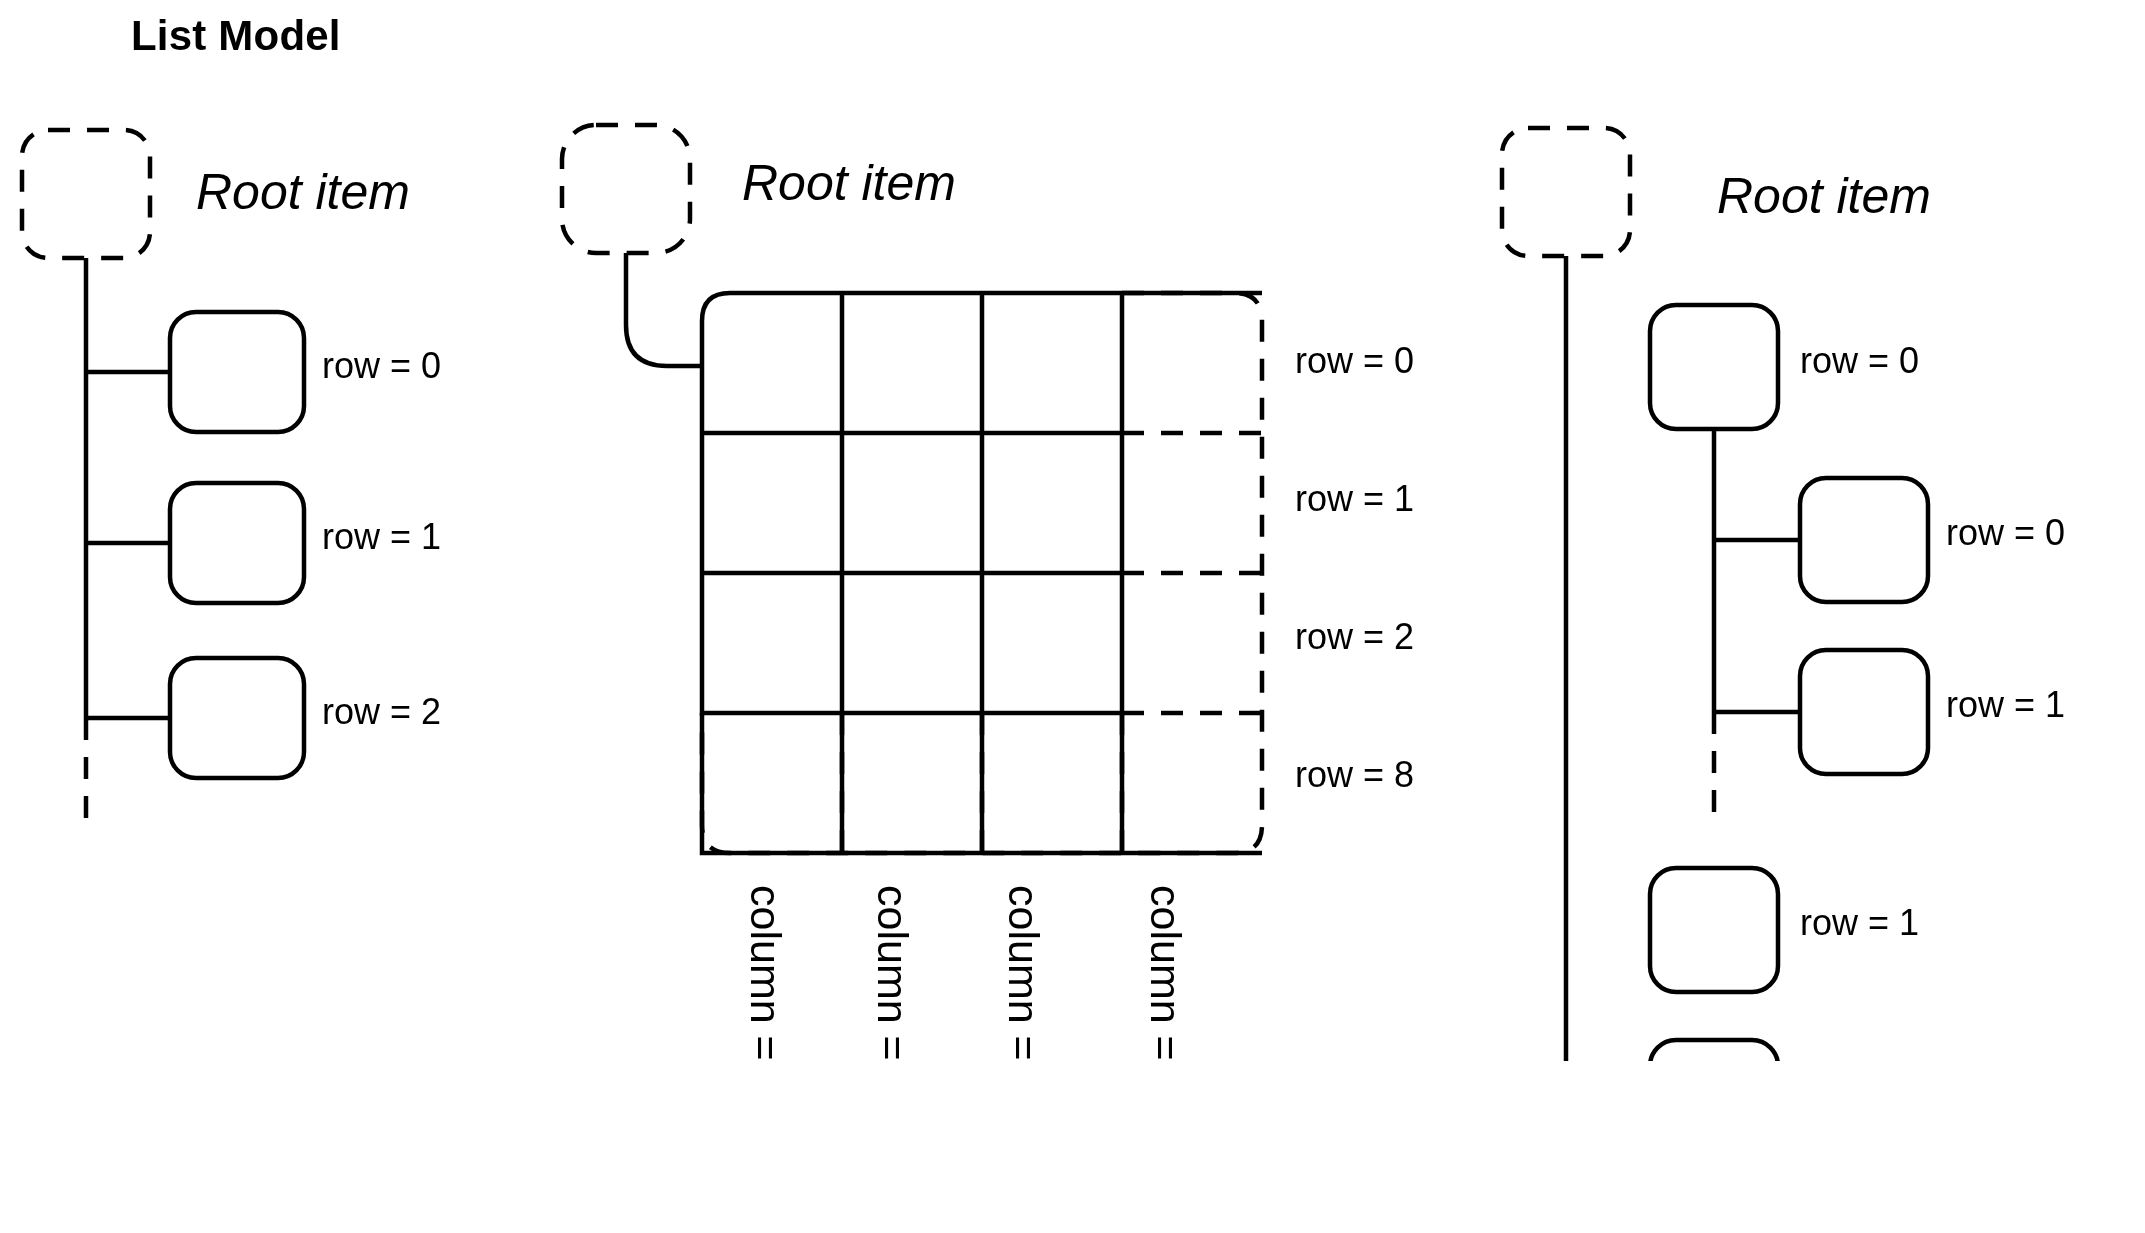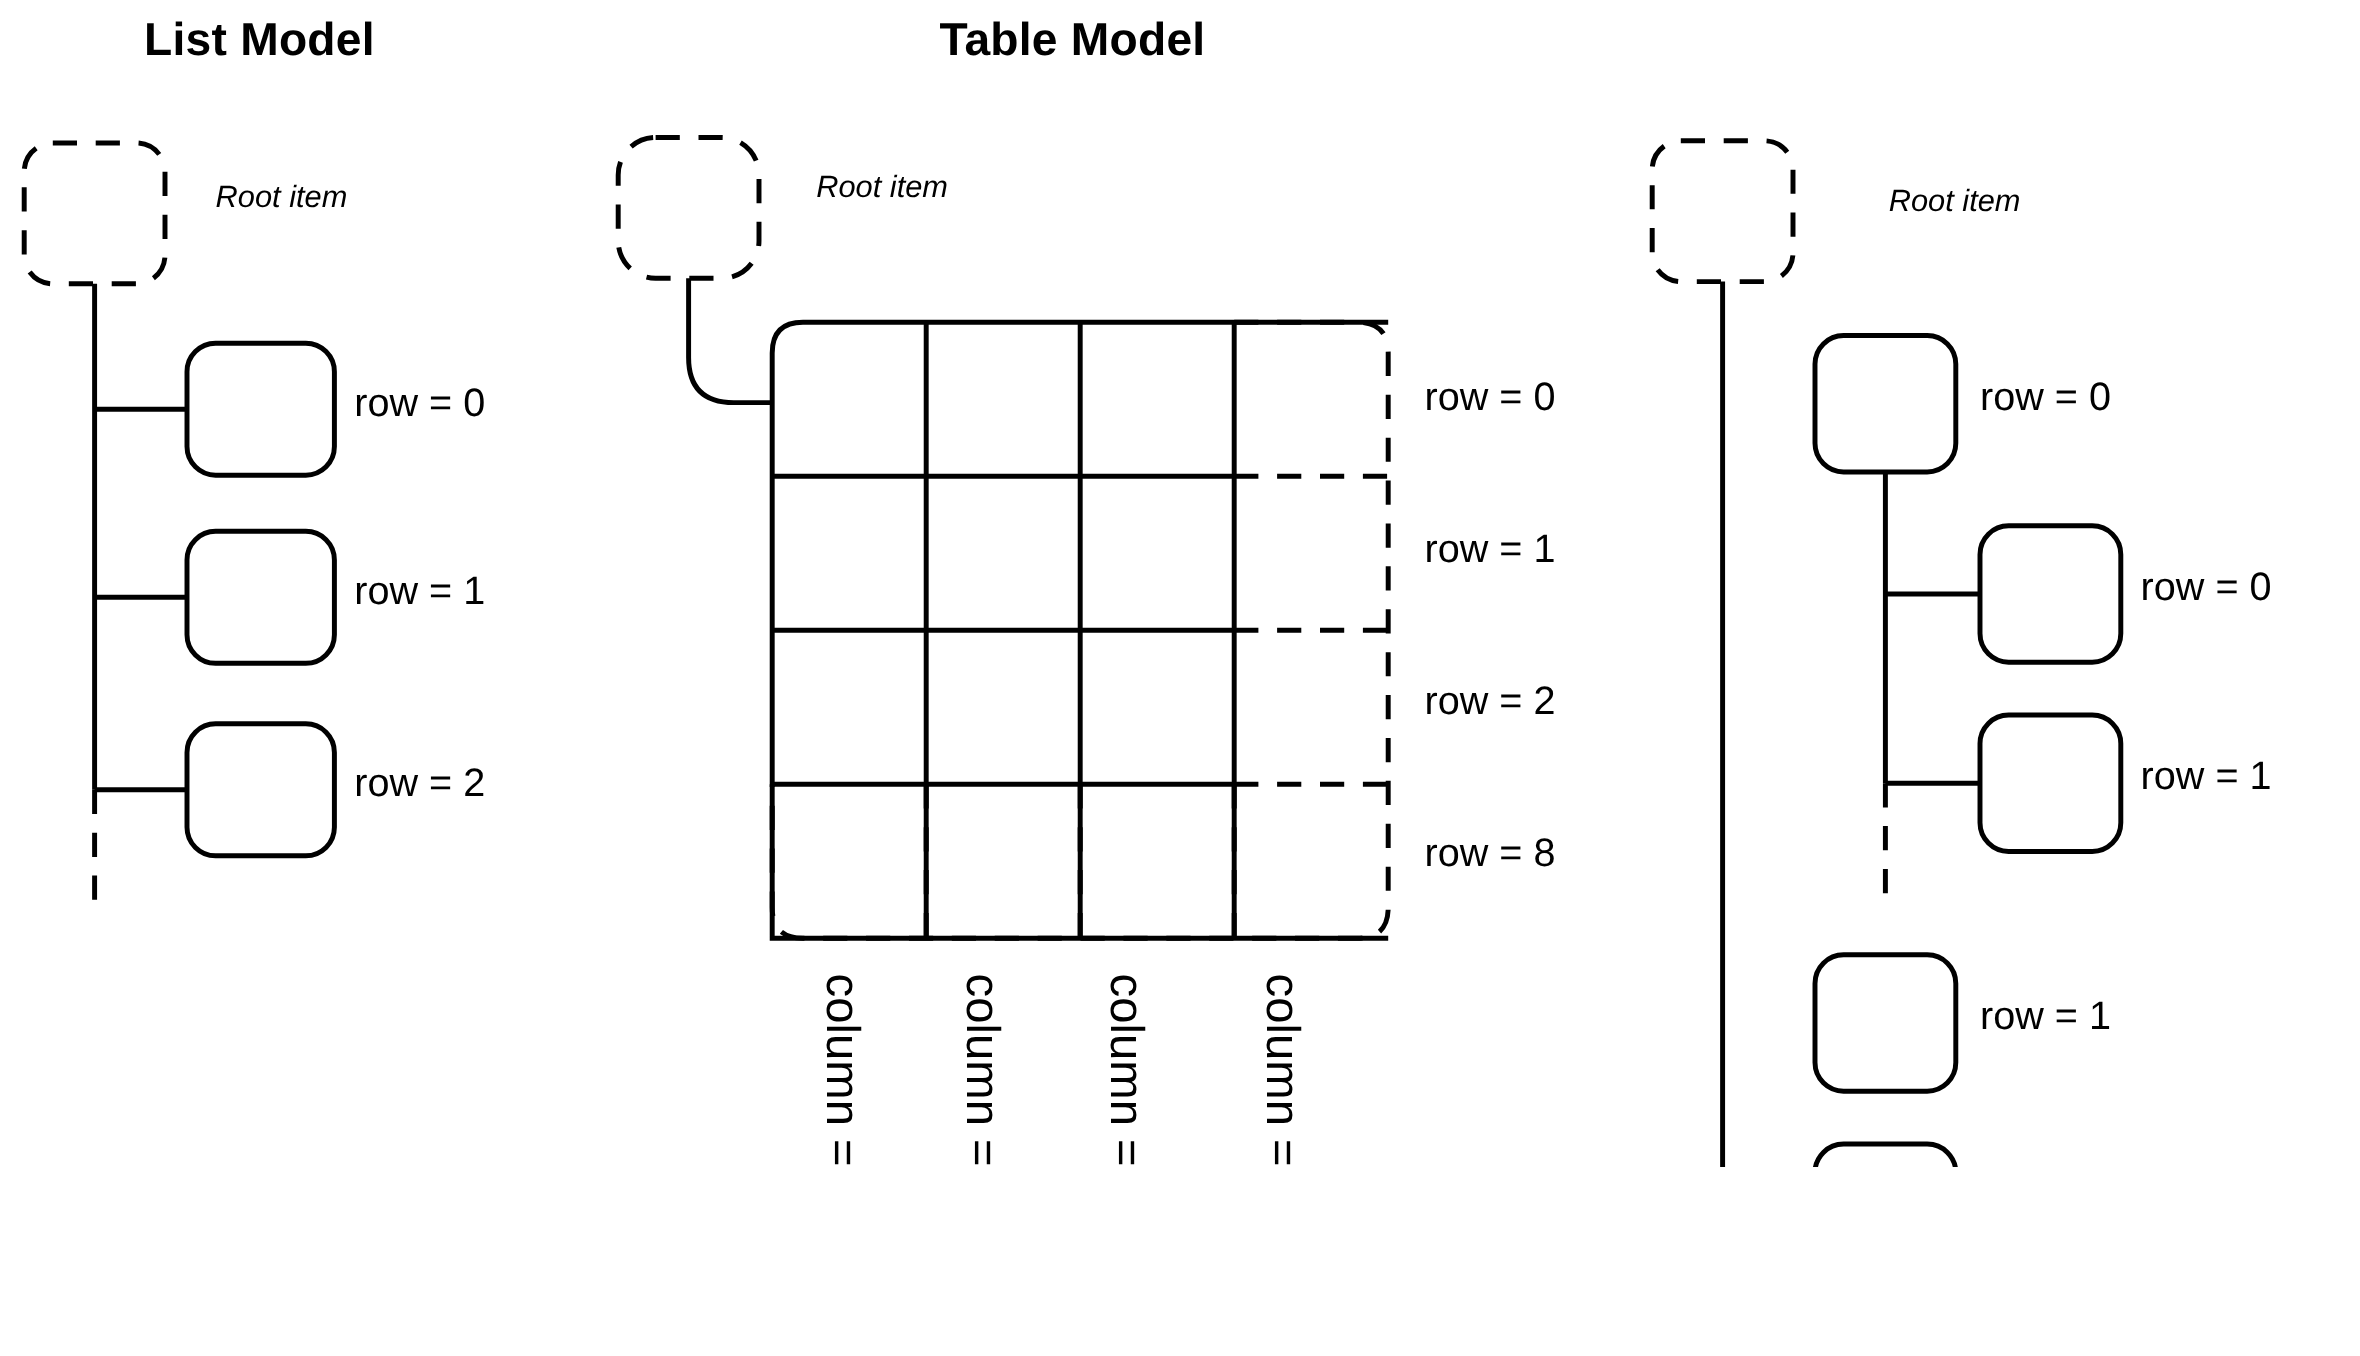--- a/index.html
+++ b/index.html
@@ -31,21 +31,21 @@
     font-weight: bold;
     font-size: 42px;
     letter-spacing: 0.2px;
     white-space: nowrap;
     color: #000;
   }
   .root-label {
     position: absolute;
     font-family: "Liberation Sans", sans-serif;
     font-style: italic;
-    font-size: 28px;
+    font-size: 50px;
     white-space: nowrap;
     color: #000;
   }
   .row-label {
     position: absolute;
     font-family: "Liberation Sans", sans-serif;
     font-size: 36px;
     white-space: nowrap;
     color: #000;
   }
@@ -152,21 +152,20 @@
     </g>
   </svg>
 
   <div class="panel-title" style="left:131px; top:12px;">List Model</div>
   <div class="root-label" style="left:196px; top:163px;">Root item</div>
 
   <div class="row-label" style="left:322px; top:345px;">row = 0</div>
   <div class="row-label" style="left:322px; top:516px;">row = 1</div>
   <div class="row-label" style="left:322px; top:691px;">row = 2</div>
 
-  <div class="panel-title" style="left:854px; top:12px;">Table Model</div>
   <div class="root-label" style="left:742px; top:154px;">Root item</div>
 
   <div class="row-label" style="left:1295px; top:340px;">row = 0</div>
   <div class="row-label" style="left:1295px; top:478px;">row = 1</div>
   <div class="row-label" style="left:1295px; top:616px;">row = 2</div>
   <div class="row-label" style="left:1295px; top:754px;">row = 8</div>
 
   <div class="col-label" style="left:790px; top:885px;">column = 0</div>
   <div class="col-label" style="left:917px; top:885px;">column = 1</div>
   <div class="col-label" style="left:1048px; top:885px;">column = 2</div>

